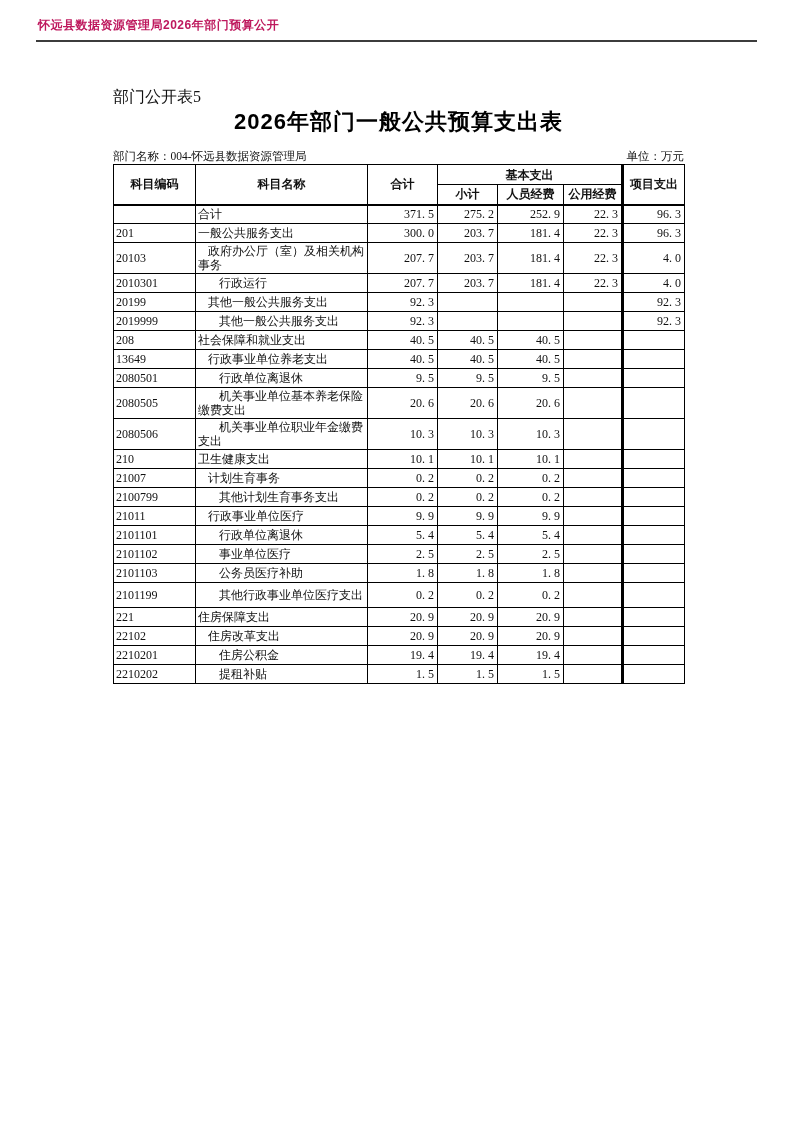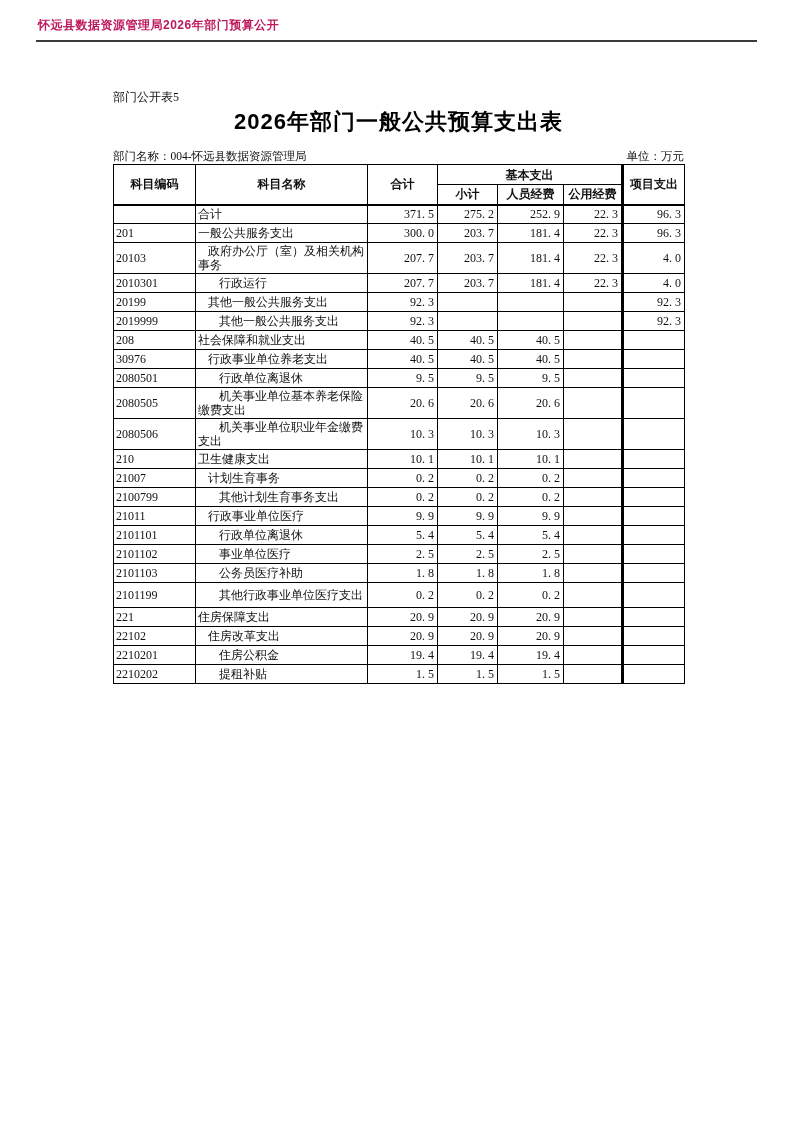--- a/index.html
+++ b/index.html
@@ -12,21 +12,21 @@
   .page { position:relative; width:793px; height:1122px; background:#ffffff; overflow:hidden; }
 
   .doc-header {
     position:absolute; left:38px; top:17px; width:719px;
     font-family:"Liberation Sans","DejaVu Sans",sans-serif;
     font-weight:bold; font-size:12px; letter-spacing:0.5px; color:#be185d;
   }
   .doc-rule { position:absolute; left:36px; top:40px; width:721px; height:2px; background:#3c3c3c; }
 
   .content { position:absolute; left:113px; top:90px; width:571px; }
-  .table-label { font-size:12px; line-height:14px; margin-bottom:3px; }
+  .table-label { font-size:16px; line-height:14px; margin-bottom:3px; }
   .doc-title {
     text-align:center;
     font-family:"Liberation Sans","DejaVu Sans",sans-serif;
     font-size:22px; font-weight:bold; letter-spacing:1px;
     margin:1px 0 12px; color:#000000;
   }
   .meta-row { display:flex; justify-content:space-between; font-size:11.5px; line-height:14px; margin-bottom:1px; }
 
   table.budget { border-collapse:collapse; width:571px; table-layout:fixed; }
   .budget th, .budget td { border:1px solid #000000; overflow:hidden; vertical-align:middle; }
@@ -145,21 +145,21 @@
           <tr>
             <td class="code">208</td>
             <td class="name indent-0">社会保障和就业支出</td>
             <td class="num">40. 5</td>
             <td class="num">40. 5</td>
             <td class="num">40. 5</td>
             <td class="num"></td>
             <td class="num thick-left"></td>
           </tr>
           <tr>
-            <td class="code">30976</td>
+            <td class="code">13649</td>
             <td class="name indent-1">行政事业单位养老支出</td>
             <td class="num">40. 5</td>
             <td class="num">40. 5</td>
             <td class="num">40. 5</td>
             <td class="num"></td>
             <td class="num thick-left"></td>
           </tr>
           <tr>
             <td class="code">2080501</td>
             <td class="name indent-2">行政单位离退休</td>

